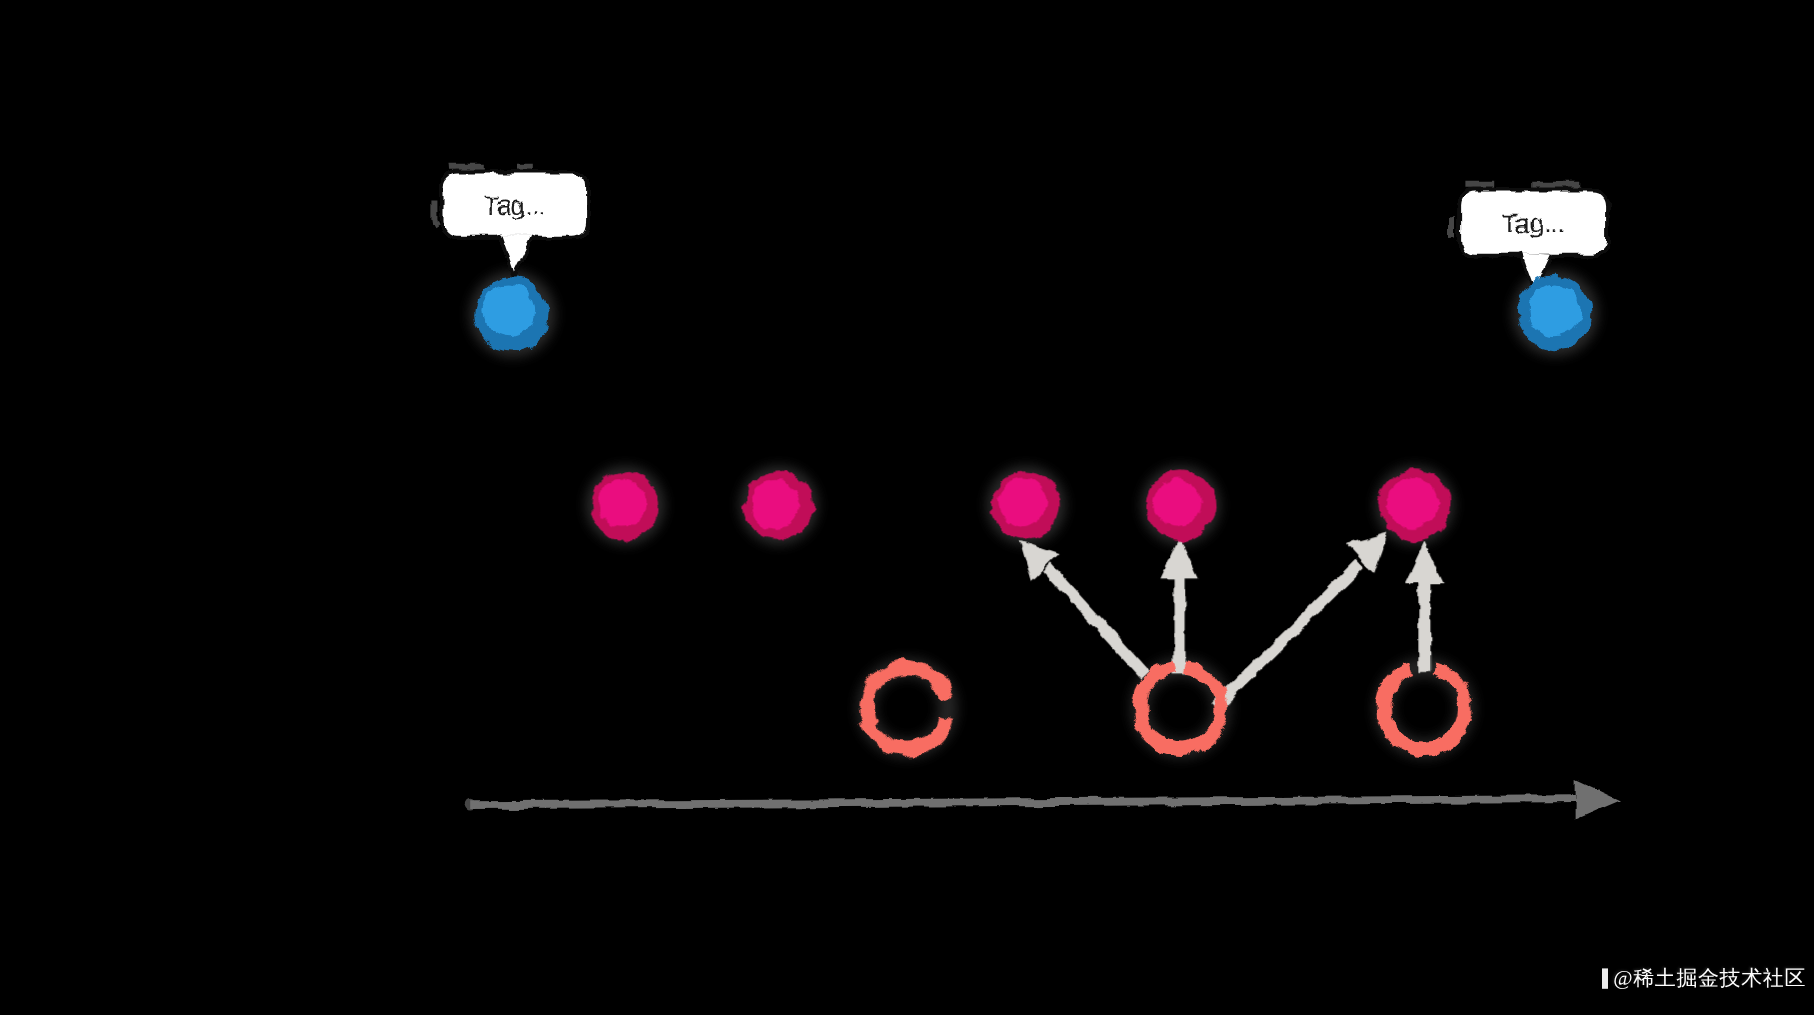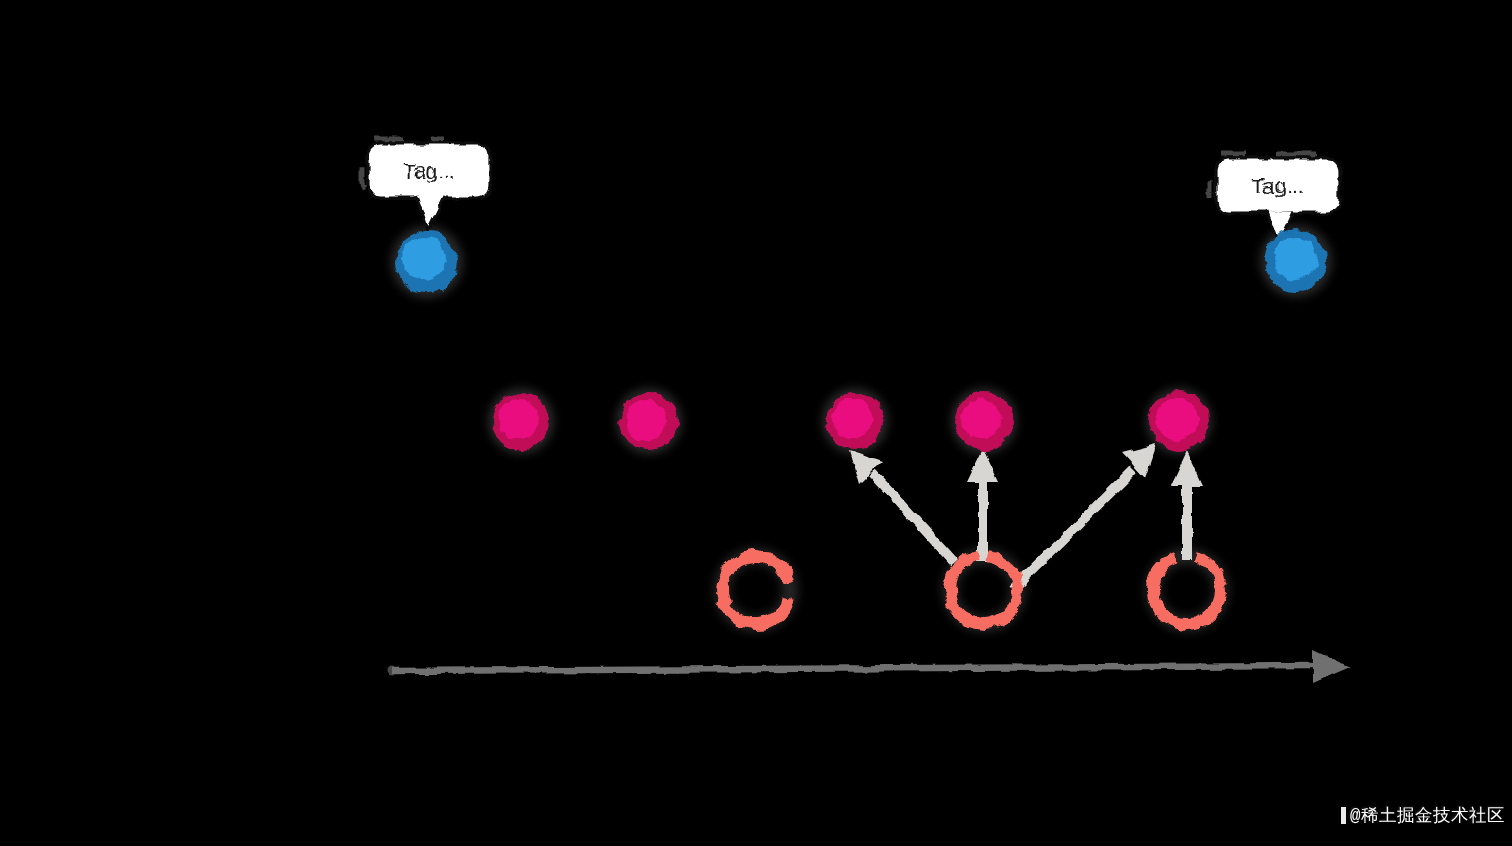--- a/index.html
+++ b/index.html
@@ -33,21 +33,21 @@
   
   .bubble-box{fill:var(--bubble_fill,#fff);stroke:var(--bubble_stroke,#101010);stroke-width:3.2;}
   .bubble-tail{fill:var(--bubble_fill,#fff);stroke:var(--bubble_stroke,#101010);stroke-width:3;stroke-linejoin:round;}
   .bubble-ghost{fill:none;stroke:#8c8c8c;stroke-width:5;opacity:.5;}
   .bubble-label{font-family:"Liberation Sans",sans-serif;font-size:21px;fill:var(--bubble_text,#1a1a1a);}
 
   
   .watermark{
     position:absolute;right:7px;bottom:19px;
     display:flex;align-items:center;gap:3px;
-    font-family:Liberation Mono, monospace;
+    font-family:Liberation Serif, serif;
     font-size:17.5px;letter-spacing:.5px;
     color:var(--watermark_text,#fff);
     text-shadow:2px 2px 1px rgba(0,0,0,.9), -1px -1px 2px rgba(70,70,70,.55), 0 0 3px rgba(0,0,0,.8);
   }
   .wm-bar{
     display:inline-block;width:5px;height:17px;margin-right:1px;
     background:#ececec;box-shadow:1px 2px 2px rgba(0,0,0,.8);
   }
 </style>
 </head>

